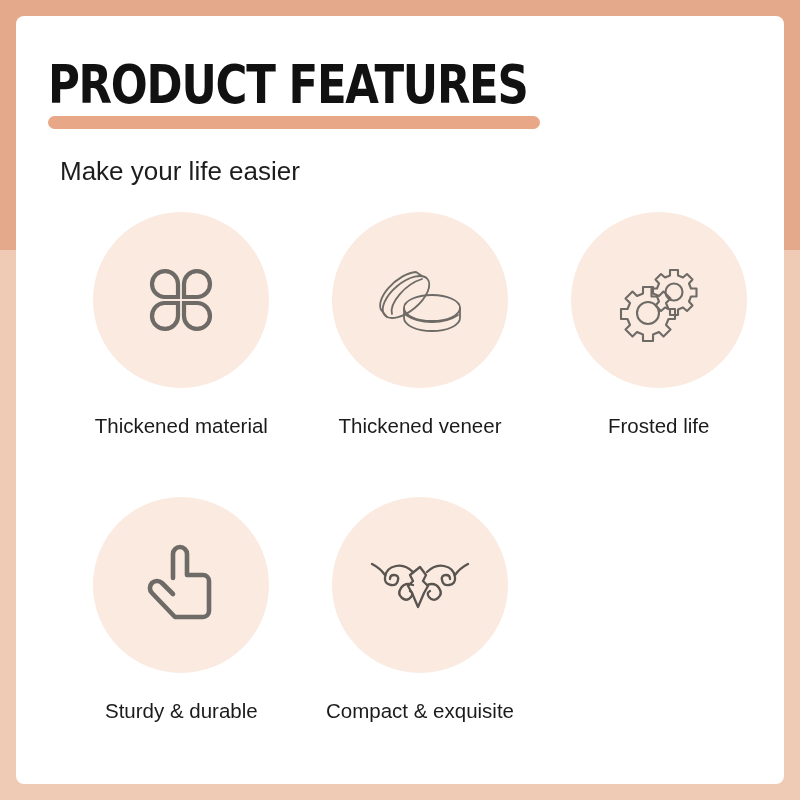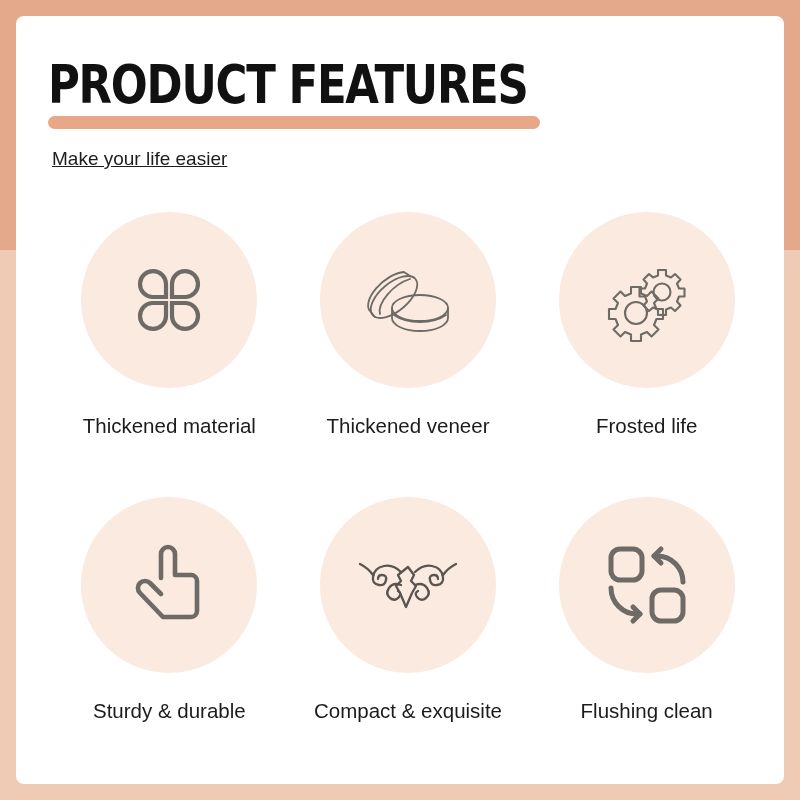--- a/index.html
+++ b/index.html
@@ -80,33 +80,32 @@
     letter-spacing: -1.5px;
     color: #111111;
     transform: scaleX(0.82);
     transform-origin: left center;
     white-space: nowrap;
   }
   .subtitle {
     position: absolute;
     left: 0;
     top: 100px;
-    margin: 4px;
+    margin: 12px;
     font-family: "Liberation Sans", sans-serif;
-    font-size: 19px;
+    font-size: 26px;
     font-weight: 400;
     color: #1d1d1d;
     white-space: nowrap;
-    text-decoration: underline;
   }
 
   
   .grid {
     position: absolute;
-    left: 34px;
+    left: 46px;
     top: 196px;
     width: 716px;
     display: grid;
     grid-template-columns: repeat(3, 1fr);
     grid-template-rows: repeat(2, 285px);
   }
   .feature {
     display: flex;
     flex-direction: column;
     align-items: center;
@@ -225,31 +224,16 @@
 
               <path d="M45 38 q-8 -3 -12 3 q-4 6 1 10 q5 4 9 -1 q3 -4 -1 -6"></path>
 
               <path d="M59 38 q8 -3 12 3 q4 6 -1 10 q-5 4 -9 -1 q-3 -4 1 -6"></path>
             </g>
           </svg>
         </div>
         <div class="feature-label">Compact &amp; exquisite</div>
       </div>
 
-      <div class="feature">
-        <div class="circle">
-          <svg class="icon-svg" width="86" height="86" viewBox="0 0 86 86">
-            <g fill="none" stroke="#6E6A66" stroke-width="5" stroke-linecap="round" stroke-linejoin="round">
-              <rect x="7" y="7" width="31" height="31" rx="9"></rect>
-              <rect x="48" y="48" width="31" height="31" rx="9"></rect>
-              <path d="M79 40 a26 26 0 0 0 -26 -26 h-3"></path>
-              <path d="M57 7 l-7 7 l7 7"></path>
-              <path d="M7 46 a26 26 0 0 0 26 26 h3"></path>
-              <path d="M29 79 l7 -7 l-7 -7"></path>
-            </g>
-          </svg>
-        </div>
-        <div class="feature-label">Flushing clean</div>
-      </div>
 
     </div>
   </div>
 </div>
 
 </body></html>

